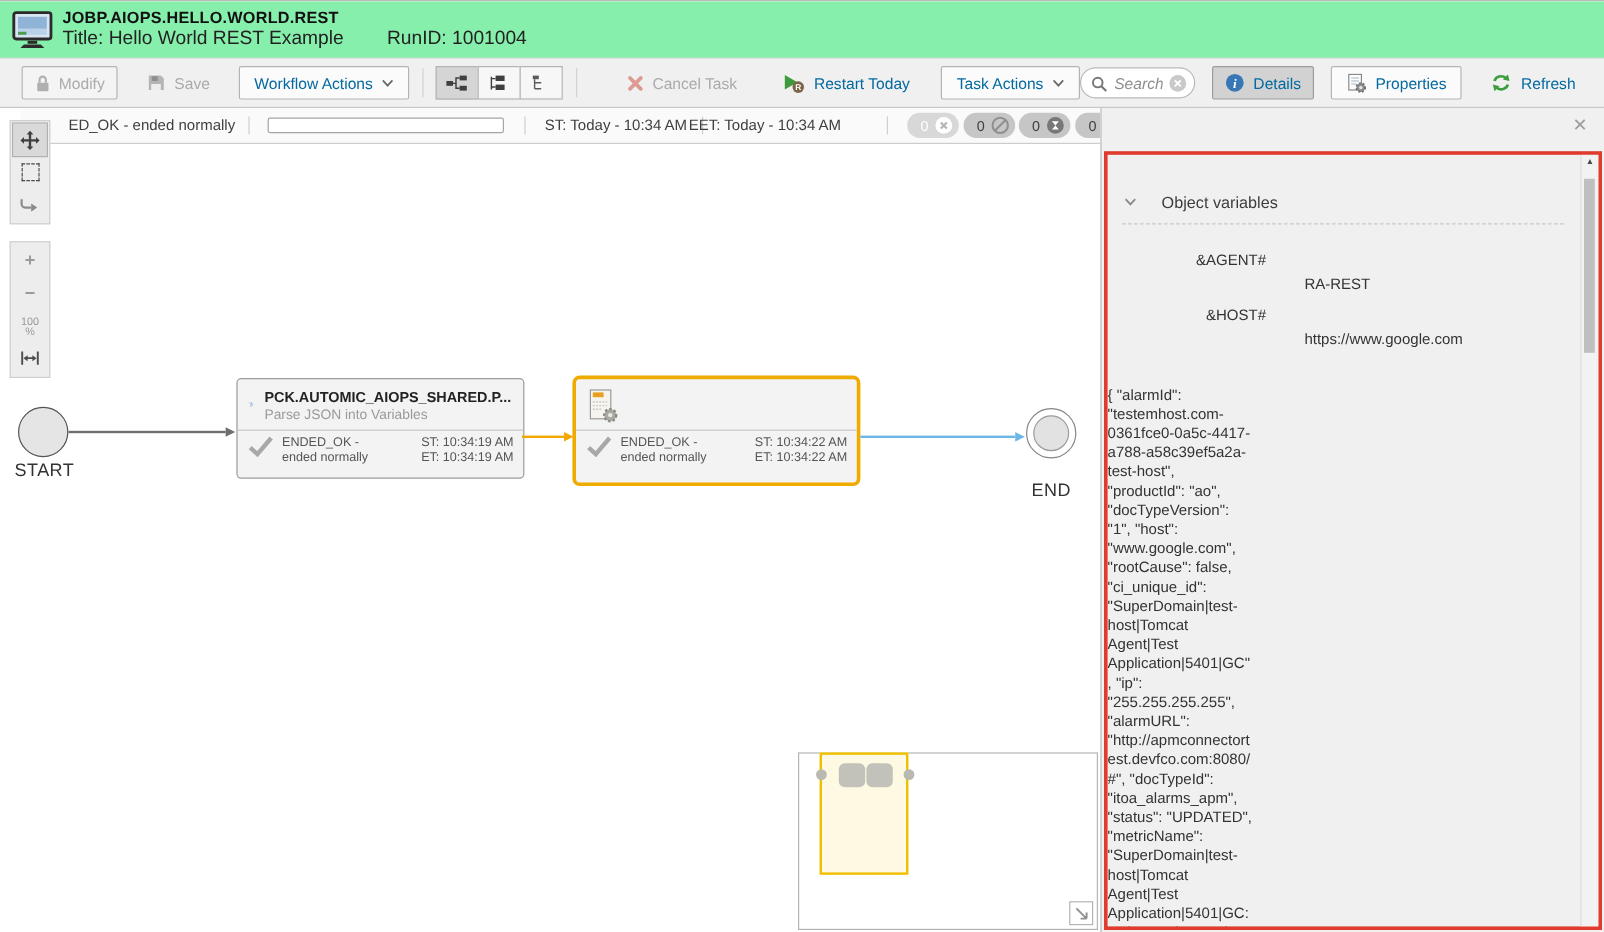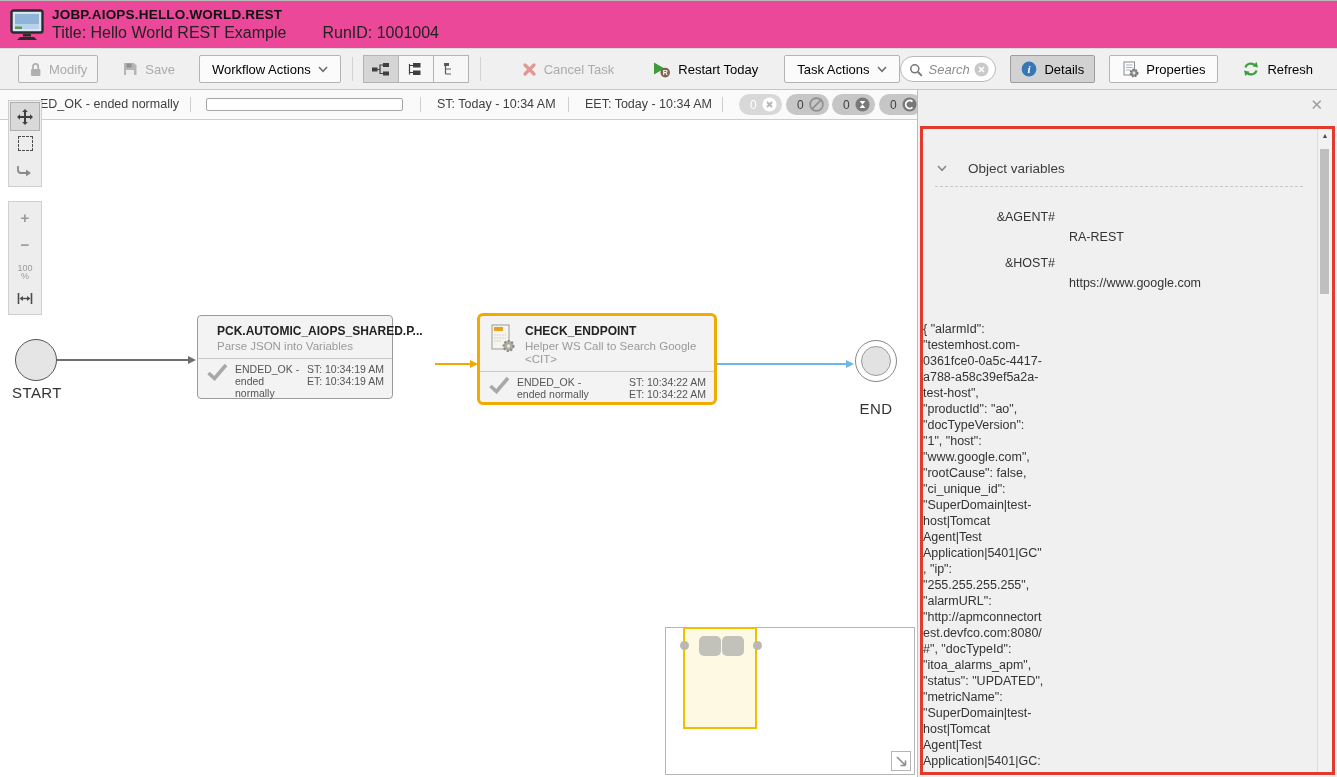--- a/index.html
+++ b/index.html
@@ -1,47 +1,47 @@
 <!DOCTYPE html>
 <html><head>
 <meta charset="utf-8">
 <style>
   * { box-sizing: border-box; margin: 0; padding: 0; }
   html,body { width:1337px; height:777px; overflow:hidden; }
   body { font-family:"Liberation Sans", sans-serif; background:#fff; color:#333; }
   #app { position:relative; width:1337px; height:777px; overflow:hidden; border-top:1px solid #b9b9b9; }
 
   
-  .obj-header { height:48px; background:#ec4899; border-bottom:1px solid #dcdcdc; display:flex; align-items:center; padding-left:10px; }
+  .obj-header { height:48px; background:#86efac; border-bottom:1px solid #dcdcdc; display:flex; align-items:center; padding-left:10px; }
   .obj-icon { width:34px; height:32px; margin-right:8px; flex:0 0 auto; }
   .obj-title { font-size:13.5px; font-weight:bold; color:#111; letter-spacing:.2px; }
   .obj-subrow { font-size:16px; color:#222; margin-top:2px; }
   .obj-runid { margin-left:36px; }
 
   
   .toolbar { height:41px; background:#f0f0f0; border-bottom:1px solid #c6c6c6; display:flex; align-items:center; padding-left:18px; }
-  .tb-btn { display:inline-flex; align-items:center; gap:7px; height:28px; padding:0 10px; font-size:13px; color:#000000; cursor:pointer; white-space:nowrap; }
+  .tb-btn { display:inline-flex; align-items:center; gap:7px; height:28px; padding:0 10px; font-size:13px; color:#0369a1; cursor:pointer; white-space:nowrap; }
   .tb-btn.disabled { color:#ababab; }
   .tb-btn.boxed { border:1px solid #b4b4b4; background:#f4f4f4; border-radius:2px; }
   .tb-btn.dropdown { border:1px solid #b4b4b4; background:#fbfbfb; border-radius:2px; padding:0 12px; }
   .tb-btn.active { background:#d2d2d2; border:1px solid #9d9d9d; }
   .tsep { width:1px; height:24px; background:#d2d2d2; margin:0 11px; flex:0 0 auto; }
   .view-group { display:flex; }
   .vg-btn { width:36px; height:28px; border:1px solid #b4b4b4; background:#f7f7f7; display:grid; place-items:center; margin-left:-1px; cursor:pointer; }
   .vg-btn.active { background:#d5d5d5; }
   .search-box { position:relative; width:200px; height:26px; border:1px solid #b9b9b9; border-radius:13px; background:#fff; margin-left:auto; margin-right:14px; }
   .search-box input { position:absolute; left:28px; right:26px; top:1px; height:22px; border:none; outline:none; font-size:13px; font-style:italic; color:#555; background:transparent; font-family:"Liberation Sans",sans-serif; }
   .search-box input::placeholder { color:#8d8d8d; font-style:italic; }
   .search-mag { position:absolute; left:8px; top:6px; }
   .search-clear { position:absolute; right:6px; top:5px; cursor:pointer; }
   .mr14 { margin-right:14px; }
 
   
   .main { display:flex; height:687px; }
-  .canvas-area { position:relative; width:917px; height:687px; background:#fff; overflow:hidden; }
+  .canvas-area { position:relative; width:917px; height:687px; background:#fff; overflow:hidden;padding-left:17px; }
   .details-panel { position:relative; width:420px; height:687px; background:#f0f0f0; border-left:1px solid #bdbdbd; }
 
   
   .statusbar { position:relative; height:30px; border-bottom:1px solid #cdcdcd; background:#fafafa; overflow:hidden; font-size:12.5px; color:#3f3f3f; }
   .sb-text { position:absolute; top:7px; white-space:nowrap; }
   .sbsep { position:absolute; top:7px; width:1px; height:15px; background:#cfcfcf; }
   .progress { position:absolute; left:206px; top:8px; width:197px; height:13px; border:1px solid #a5a5a5; background:#fff; border-radius:2px; }
   .pill { position:absolute; top:4px; height:21px; border-radius:11px; background:#c6c6c6; display:flex; align-items:center; gap:5px; padding:0 5px 0 11px; font-size:12px; color:#3f3f3f; cursor:pointer; }
   .pill.dim { background:#d8d8d8; color:#fff; }
 
@@ -81,21 +81,21 @@
   .panel-close { position:absolute; top:8px; right:14px; font-size:15px; color:#9c9c9c; cursor:pointer; line-height:14px; }
   .red-box { position:absolute; left:2px; right:2px; top:36px; bottom:2px; border:3px solid #e03b2c; background:#f0f0f0; overflow:hidden; }
   .dp-scroll { position:absolute; right:0; top:0; bottom:0; width:15px; background:#f2f2f2; border-left:1px solid #dcdcdc; }
   .dp-up { position:absolute; top:3px; left:0; right:0; text-align:center; font-size:7px; color:#4a4a4a; cursor:pointer; }
   .dp-thumb { position:absolute; top:20px; left:2px; width:9px; height:145px; background:#bfbfbf; cursor:pointer; }
   .dp-content { position:absolute; left:0; right:15px; top:0; bottom:0; overflow:hidden; }
   .sec-header { margin:32px 0 0 14px; display:flex; align-items:center; gap:21px; cursor:pointer; }
   .sec-title { font-size:13.5px; color:#3d3d3d; }
   .dashed-sep { border-top:1px dashed #c8c8c8; margin:10px 14px 0 12px; }
   .vars { margin-top:22px; }
-  .var-row { display:grid; grid-template-columns:132px 1fr; column-gap:14px; margin-bottom:10px; font-size:12.5px; line-height:16px; color:#333; }
+  .var-row { display:grid; grid-template-columns:132px 1fr; column-gap:32px; margin-bottom:10px; font-size:12.5px; line-height:16px; color:#333; }
   .var-name { text-align:right; white-space:nowrap; }
   .var-value { padding-right:10px; word-break:break-word;margin-top:20px; }
 </style>
 </head>
 <body>
 
 <div id="app">
 
   <header class="obj-header">
     <svg class="obj-icon" viewBox="0 0 34 32">
@@ -225,21 +225,21 @@
 
     <div class="canvas-area">
 
       <div class="statusbar">
         <span class="sb-text" style="left:40px">ED_OK - ended normally</span>
         <span class="sbsep" style="left:190px"></span>
         <span class="progress"></span>
         <span class="sbsep" style="left:420px"></span>
         <span class="sb-text" style="left:437px">ST: Today - 10:34 AM</span>
         <span class="sbsep" style="left:568px"></span>
-        <span class="sb-text" style="left:585px">EET: Today - 10:34 AM</span>
+        <span class="sb-text" style="left:557px">EET: Today - 10:34 AM</span>
         <span class="sbsep" style="left:722px"></span>
 
         <span class="pill dim" style="left:739px">
           <span>0</span>
           <svg width="15" height="15" viewBox="0 0 15 15">
             <circle cx="7.5" cy="7.5" r="7" fill="#fff"></circle>
             <path d="M5 5 l5 5 M10 5 l-5 5" stroke="#b5b5b5" stroke-width="1.8"></path>
           </svg>
         </span>
         <span class="pill" style="left:786px">
@@ -305,21 +305,21 @@
           </div>
         </div>
       </div>
 
       <div class="start-circle"></div>
       <div class="wf-label" style="left:11px; top:294px; width:52px">START</div>
 
       <div class="edge" style="left:57px; top:269px; width:131px; background:#6e6e6e"></div>
       <div class="edge-head" style="left:188px; top:265.5px; border-left:8px solid #6e6e6e"></div>
 
-      <div class="node" style="left:197px; top:225px; width:196px; height:84px">
+      <div class="node" style="left:197px; top:225px; width:240px; height:84px">
         <div class="node-top">
           <svg width="26" height="26" viewBox="0 0 26 26">
             <path d="M11 5 h3 v8 M7 9 v5 M17 13 v3 h-4" fill="none" stroke="#8a8a8a" stroke-width="1.2"></path>
             <rect x="1" y="1" width="11" height="7" fill="#dcebfa" stroke="#4a86c8" stroke-width="1.4"></rect>
             <rect x="14" y="8" width="11" height="7" fill="#dcebfa" stroke="#4a86c8" stroke-width="1.4"></rect>
             <rect x="5" y="17" width="11" height="7" fill="#dcebfa" stroke="#4a86c8" stroke-width="1.4"></rect>
           </svg>
           <div>
             <div class="node-title">PCK.AUTOMIC_AIOPS_SHARED.P...</div>
             <div class="node-sub">Parse JSON into Variables</div>
@@ -345,25 +345,20 @@
 
       <div class="node selected" style="left:477px; top:223px; width:240px; height:92px">
         <div class="node-top">
           <svg width="26" height="29" viewBox="0 0 26 29">
             <rect x="2" y="1" width="17" height="24" fill="#f6f4ec" stroke="#9a9a9a"></rect>
             <rect x="4" y="3" width="9" height="4" fill="#e8a020"></rect>
             <path d="M4 11 h12 M4 14 h12 M4 17 h8" stroke="#c9c9c9" stroke-width="1.2" stroke-dasharray="1.6 1.1"></path>
             <circle cx="18.5" cy="22" r="5" fill="#aaaaa2" stroke="#8a8a82" stroke-width="2" stroke-dasharray="2 1.7"></circle>
             <circle cx="18.5" cy="22" r="1.8" fill="#e8e8e4"></circle>
           </svg>
-          <div>
-            <div class="node-title">CHECK_ENDPOINT</div>
-            <div class="node-sub">Helper WS Call to Search Google</div>
-            <div class="node-sub" style="margin-top:0">&lt;CIT&gt;</div>
-          </div>
         </div>
         <div class="node-bottom">
           <svg width="22" height="18" viewBox="0 0 22 18">
             <path d="M2.5 10 L8.5 15.5 L20 2" stroke="#a8a8a8" stroke-width="3.6" fill="none"></path>
           </svg>
           <div class="node-status">
             <div>ENDED_OK -</div>
             <div>ended normally</div>
           </div>
           <div class="node-times">

